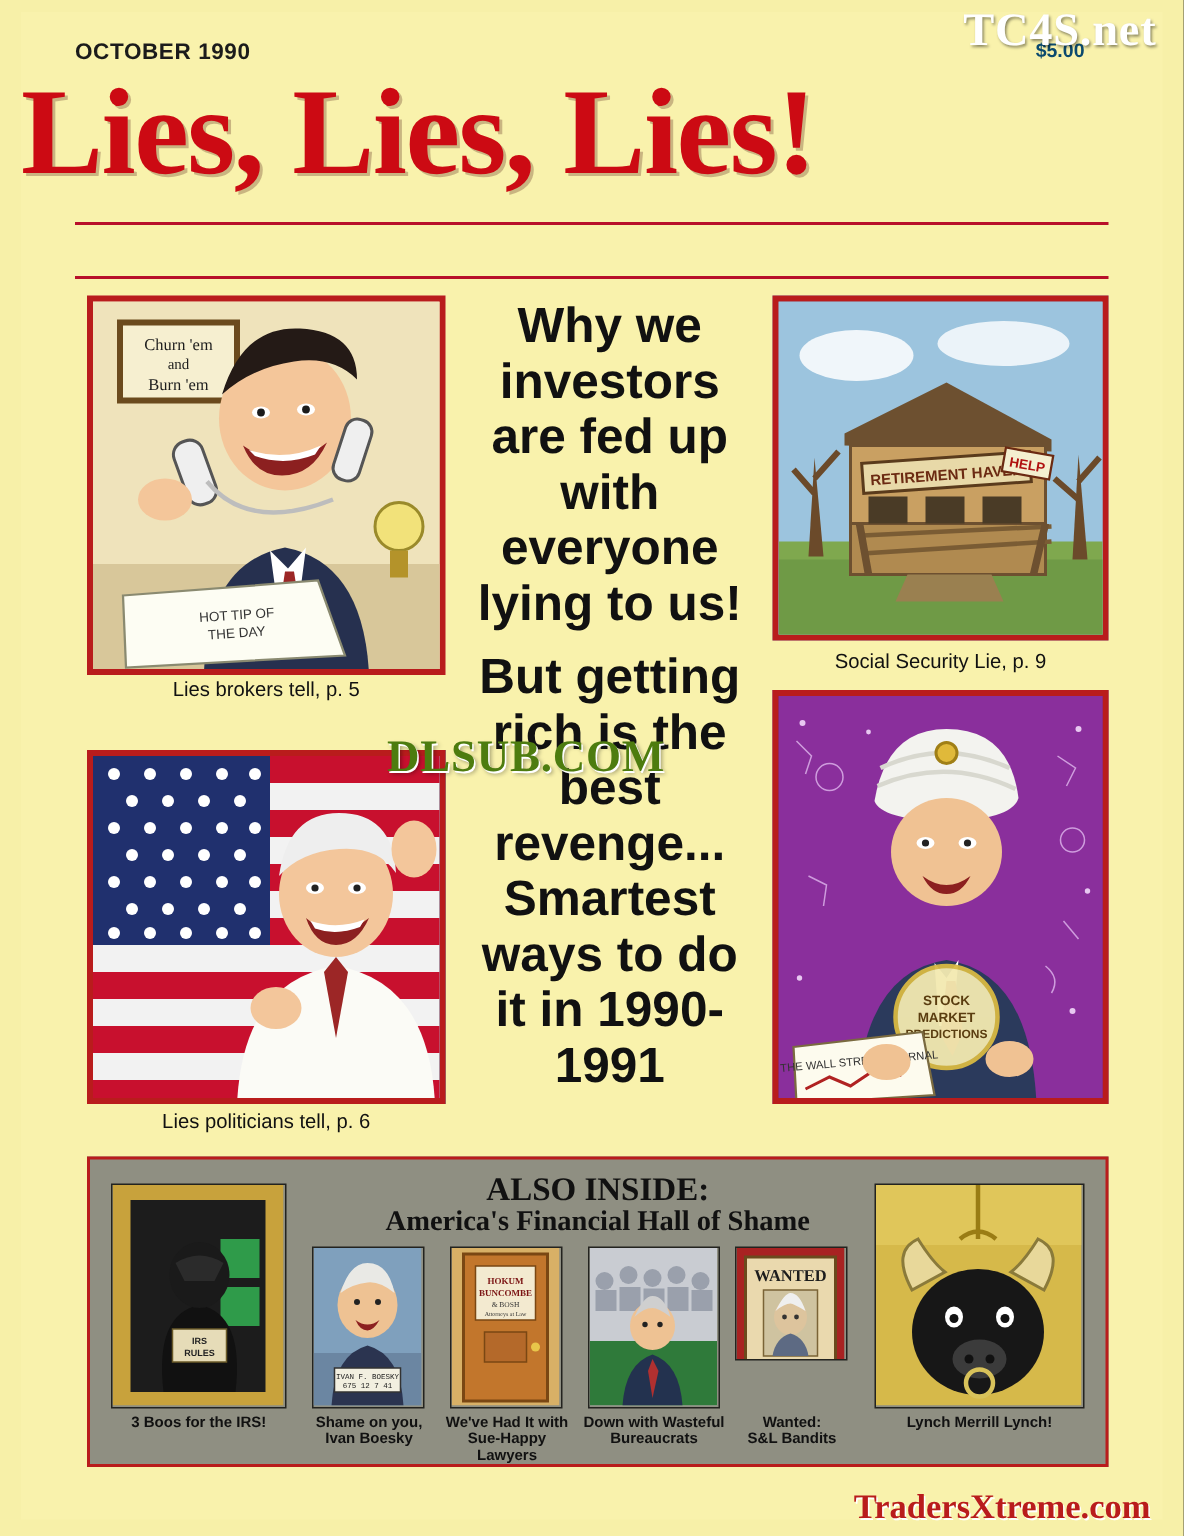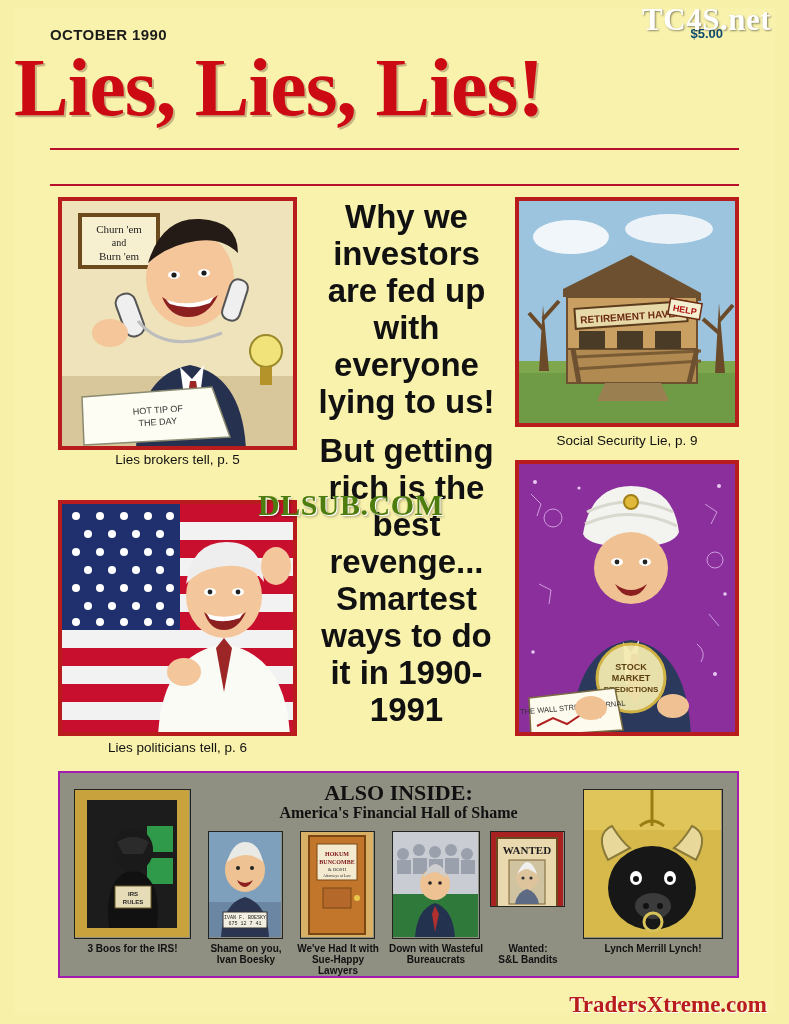--- a/index.html
+++ b/index.html
@@ -127,30 +127,30 @@
   #cap-guru { left: 490px; top: 732px; width: 246px; }
 
   
   #also {
     position: absolute;
     left: 44px;
     top: 763px;
     width: 681px;
     height: 207px;
     background: #8f8f82;
-    border: 2px solid #a21caf;
+    border: 2px solid #b91c1c;
     box-sizing: border-box;
   }
   #also .title1 {
     position: absolute; left:0; top: 7px; width: 677px; text-align: center;
     font-family: "Liberation Serif", serif; font-weight: bold; font-size: 22px; color: #111;
   }
   #also .title2 {
     position: absolute; left:0; top: 31px; width: 677px; text-align: center;
-    font-family: "Liberation Serif", serif; font-weight: bold; font-size: 16px; color: #111;
+    font-family: "Liberation Serif", serif; font-weight: bold; font-size: 19px; color: #111;
   }
   .mini {
     position: absolute;
     box-sizing: border-box;
     border: 1.5px solid #23231f;
     overflow: hidden;
   }
   .minicap {
     position: absolute;
     text-align: center;

